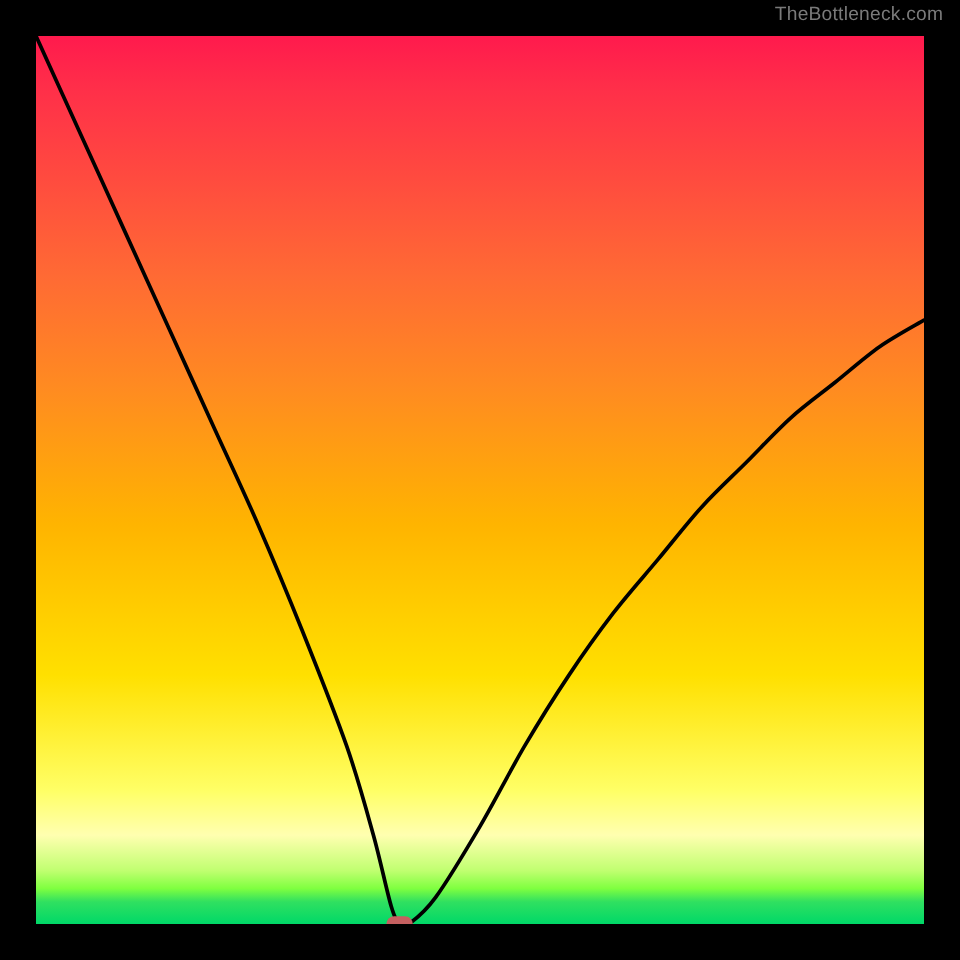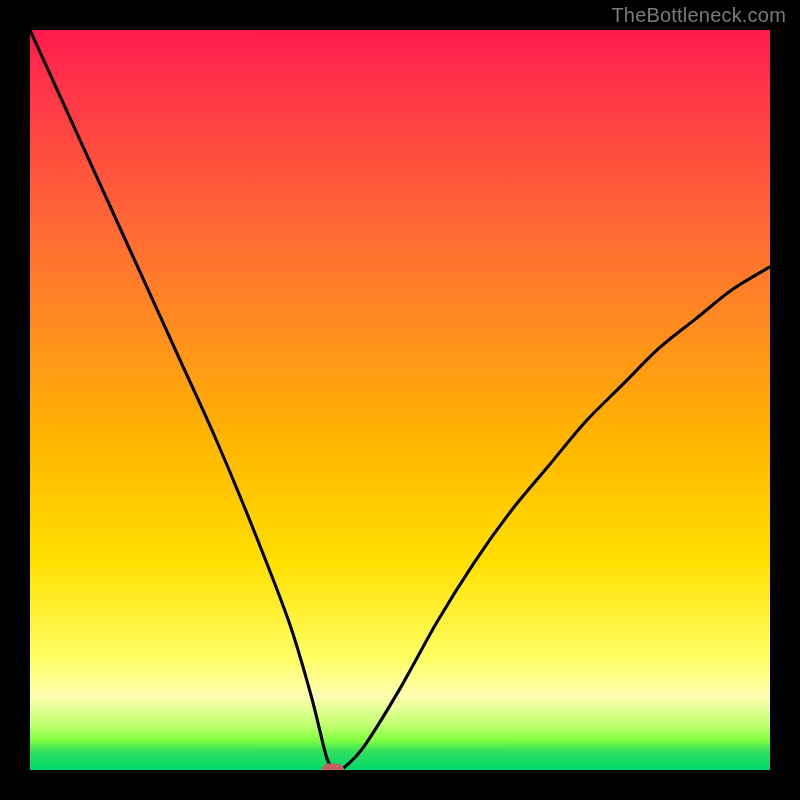--- a/index.html
+++ b/index.html
@@ -69,21 +69,21 @@
     height: 13px;
     border-radius: 7px;
     background: #c56060;
     transform: translate(-50%, -50%);
   }
   .watermark {
     position: absolute;
     top: 4px;
     right: 14px;
     color: #7a7a7a;
-    font-size: 20px;
+    font-size: 16px;
     font-weight: 500;
     letter-spacing: 0.2px;
     user-select: none;
   }
 </style>
 </head>
 <body>
 
 <div class="frame">
 

